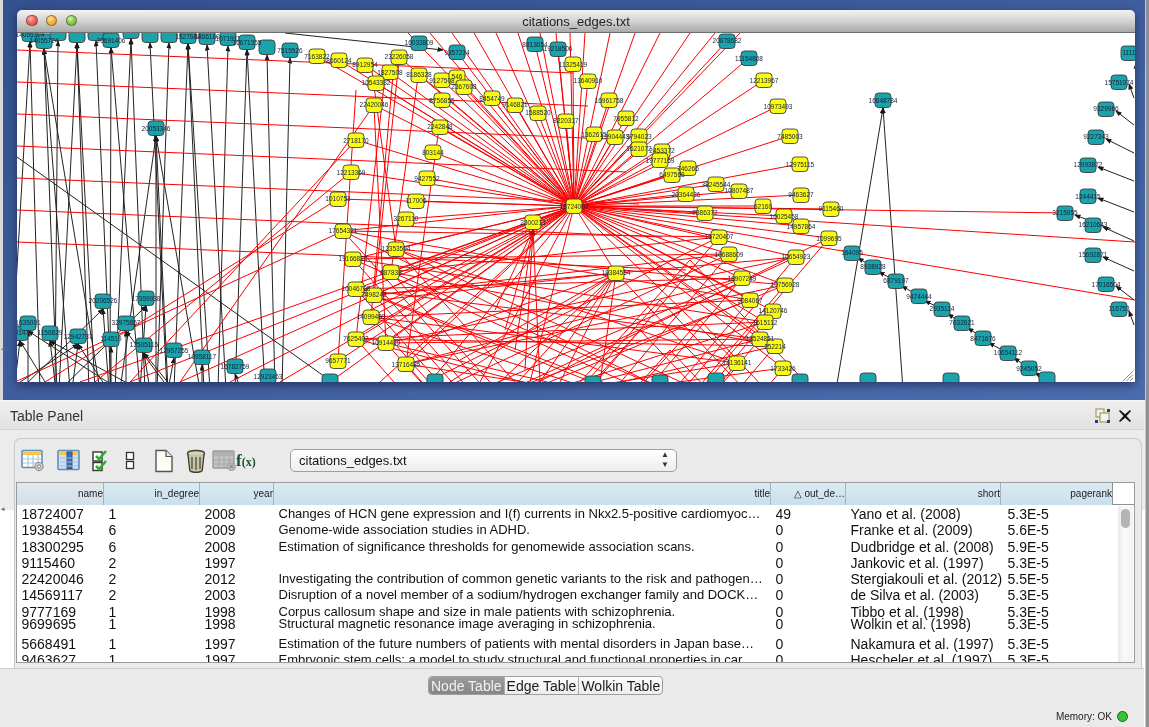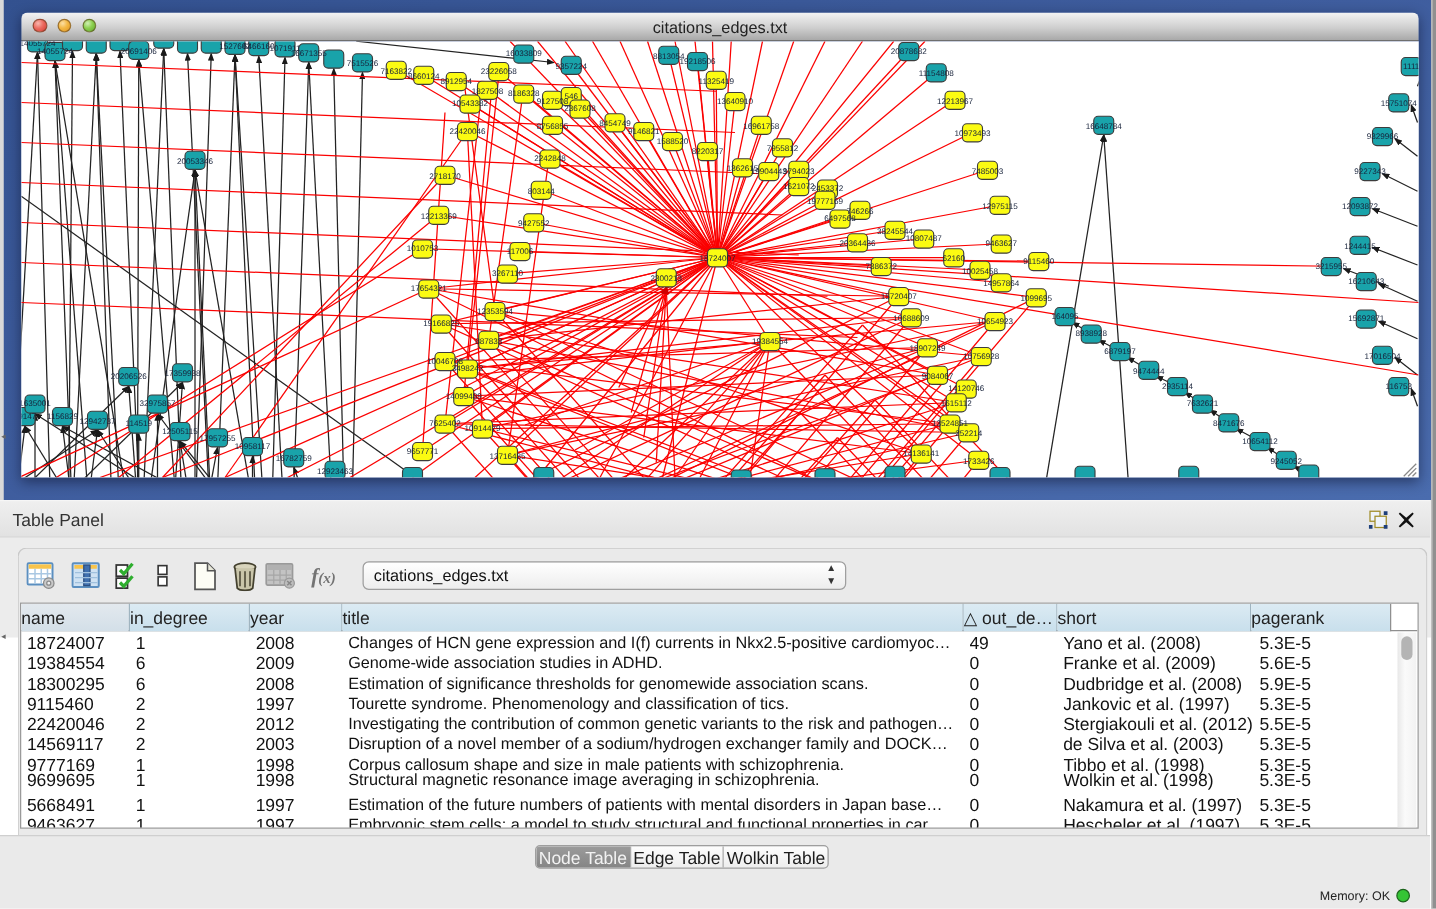--- a/index.html
+++ b/index.html
@@ -24,21 +24,21 @@
   border:1px solid #c9c9c9;border-radius:7px 7px 0 0;border-bottom:none}
 
 .ic{position:absolute;top:449px}
 #dd{position:absolute;left:290px;top:449px;width:387px;height:23px;background:linear-gradient(#ffffff,#ededed);
   border:1px solid #9f9f9f;border-radius:5px;font-size:13px;color:#111;line-height:21px;padding-left:8px}
 #dd .arr{position:absolute;right:7px;top:0px;font-size:8px;color:#333;line-height:10px}
 
 #tbl{position:absolute;left:16px;top:482px;width:1119px;height:181px;background:#fff;border:1px solid #9a9a9a;overflow:hidden}
 #thead{position:absolute;left:0;top:0;height:22px;width:1117px;border-bottom:1px solid #8f8f8f}
 .hc{position:absolute;top:0;height:22px;background:linear-gradient(#dcebf3,#c8dfec);border-right:1px solid #9fb4c0;
-  font-size:14px;color:#222;text-align:left;line-height:22px}
+  font-size:10px;color:#222;text-align:right;line-height:22px}
 .trow{position:absolute;left:0;width:1117px;height:16.3px;font-size:14px;color:#111;white-space:nowrap}
 .trow span{position:absolute;top:0;line-height:16.3px;overflow:hidden}
 .c1{left:4.5px;width:82px} .c2{left:91.5px;width:91px} .c3{left:187.5px;width:70px}
 .c4{left:261.5px;width:492px;font-size:13px} .c5{left:758.5px;width:71px} .c6{left:833.5px;width:151px} .c7{left:990.5px;width:100px}
 .c1,.c2,.c3,.c4,.c5,.c7{padding-left:0}
 
 #sbar{position:absolute;right:1px;top:23px;bottom:0;width:15px;background:linear-gradient(90deg,#e8e8e8,#fafafa 40%,#f2f2f2)}
 #sbar .th{position:absolute;left:3px;top:3px;width:9px;height:19px;background:#b4b4b4;border-radius:5px}
 
 #bbar{position:absolute;left:0;top:668px;width:1144px;height:59px;background:#eaeaea;border-top:1px solid #cfcfcf}
@@ -687,21 +687,21 @@
     <path d="M4,5.5 l1.8,16 a6.5,2.5 0 0 0 12.4,0 l1.8,-16" fill="#c9c5aa" stroke="#44412f" stroke-width="1.4"></path>
     <path d="M8,8 v12 M12,8 v13 M16,8 v12" stroke="#44412f" stroke-width="1.2"></path>
   </svg>
   <svg class="ic" style="left:212px" width="25" height="23" viewBox="0 0 25 23">
     <rect x="1" y="2" width="21" height="17" fill="#c3c3c3" stroke="#9a9a9a" stroke-width="1.4" rx="1"></rect>
     <rect x="2" y="3" width="19" height="4" fill="#b1b1b1"></rect>
     <path d="M2,11 h19 M2,15 h19 M7,7 v11 M12,7 v11 M17,7 v11" stroke="#a6a6a6" stroke-width="1"></path>
     <circle cx="19.5" cy="17.5" r="4" fill="#bdbdbd" stroke="#9a9a9a"></circle>
     <path d="M17.8,15.8 l3.4,3.4 M21.2,15.8 l-3.4,3.4" stroke="#888" stroke-width="1.2"></path>
   </svg>
-  <div class="ic" style="left:249px;top:451px;font-family:'Liberation Serif',serif;font-style:italic;font-weight:bold;font-size:17px;color:#737373">f<span style="font-size:12px">(x)</span></div>
+  <div class="ic" style="left:236px;top:451px;font-family:'Liberation Serif',serif;font-weight:bold;font-size:17px;color:#14532d">f<span style="font-size:12px">(x)</span></div>
   <div id="dd">citations_edges.txt<div class="arr">▲<br>▼</div></div>
   <div id="tbl">
     <div id="thead">
       <div class="hc" style="left:0px;width:87px;background:linear-gradient(#e3e9ee,#d3dfe8)">name</div>
       <div class="hc" style="left:87px;width:96px">in_degree</div>
       <div class="hc" style="left:183px;width:74px">year</div>
       <div class="hc" style="left:257px;width:497px">title</div>
       <div class="hc" style="left:754px;width:75px">△ out_de…</div>
       <div class="hc" style="left:829px;width:155px">short</div>
       <div class="hc" style="left:984px;width:112px;border-right:1px solid #8f8f8f">pagerank</div>
@@ -730,21 +730,20 @@
         <span class="c3">2008</span>
         <span class="c4">Estimation of significance thresholds for genomewide association scans.</span>
         <span class="c5">0</span>
         <span class="c6">Dudbridge et al. (2008)</span>
         <span class="c7">5.9E-5</span>
       </div>
 <div class="trow" style="top:71.8px">
 <span class="c1">9115460</span>
         <span class="c2">2</span>
         <span class="c3">1997</span>
-        <span class="c4">Tourette syndrome. Phenomenology and classification of tics.</span>
         <span class="c5">0</span>
         <span class="c6">Jankovic et al. (1997)</span>
         <span class="c7">5.3E-5</span>
       </div>
 <div class="trow" style="top:88.1px">
 <span class="c1">22420046</span>
         <span class="c2">2</span>
         <span class="c3">2012</span>
         <span class="c4">Investigating the contribution of common genetic variants to the risk and pathogen…</span>
         <span class="c5">0</span>

